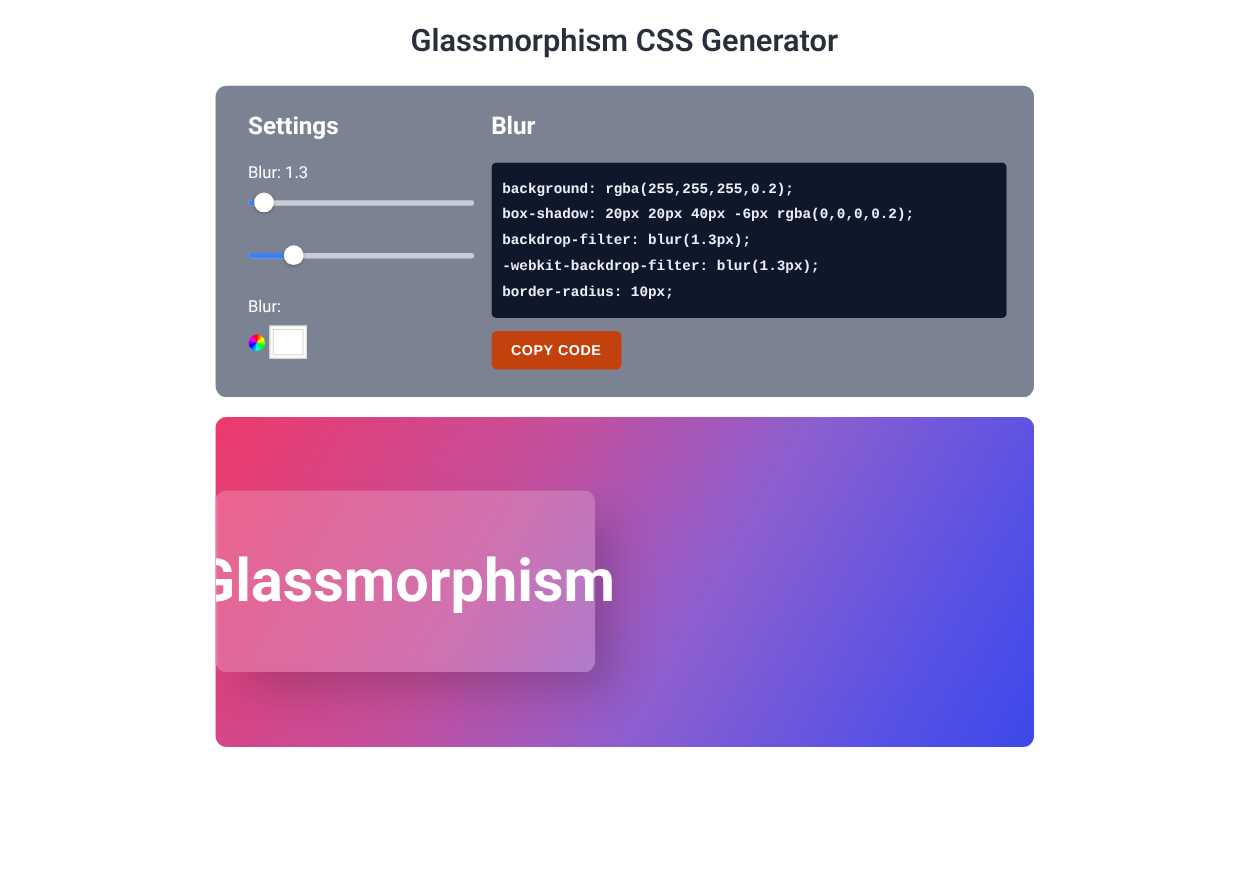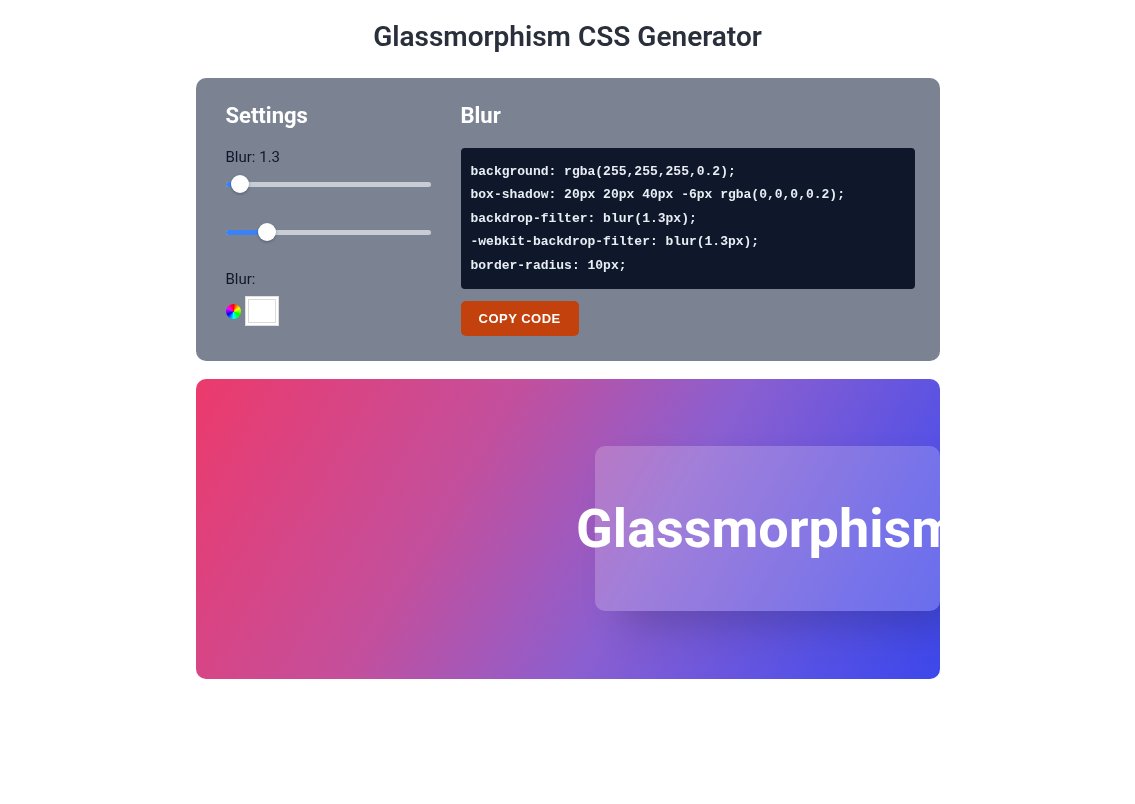--- a/index.html
+++ b/index.html
@@ -25,42 +25,42 @@
       text-align: left;
     }
     .container {
       width: 744px;
     }
     .settings-panel {
       background: #7b8393;
       border-radius: 10px;
       padding: 25px 25px 25px 30px;
       display: flex;
-      gap: 30px;
+      gap: 16px;
       color: #fff;
     }
     .settings-col {
       width: 205px;
       flex-shrink: 0;
     }
     .code-col {
       flex: 1;
     }
     .section-title {
       font-size: 22px;
       font-weight: 700;
       margin-bottom: 20px;
       color: #fff;
     }
     .control-group {
       margin-bottom: 28px;
     }
     .control-label {
       font-size: 15px;
-      color: #0f172a;
+      color: #ffffff;
       margin-bottom: 8px;
       display: block;
     }
     .slider-wrap {
       position: relative;
       height: 20px;
       display: flex;
       align-items: center;
     }
     .slider-track {
@@ -138,21 +138,21 @@
       cursor: pointer;
     }
     .preview-panel {
       margin-top: 18px;
       width: 744px;
       height: 300px;
       border-radius: 10px;
       background: linear-gradient(120deg, #ec3a6c 0%, #c44f9c 35%, #8b5fd0 60%, #5651e5 85%, #3d47ea 100%);
       display: flex;
       align-items: center;
-      justify-content: flex-end;
+      justify-content: flex-start;
       overflow: hidden;
     }
     .glass-card {
       width: 345px;
       height: 165px;
       background: rgba(255,255,255,0.2);
       backdrop-filter: blur(1.3px);
       -webkit-backdrop-filter: blur(1.3px);
       border-radius: 10px;
       box-shadow: 20px 20px 40px -6px rgba(0,0,0,0.2);

